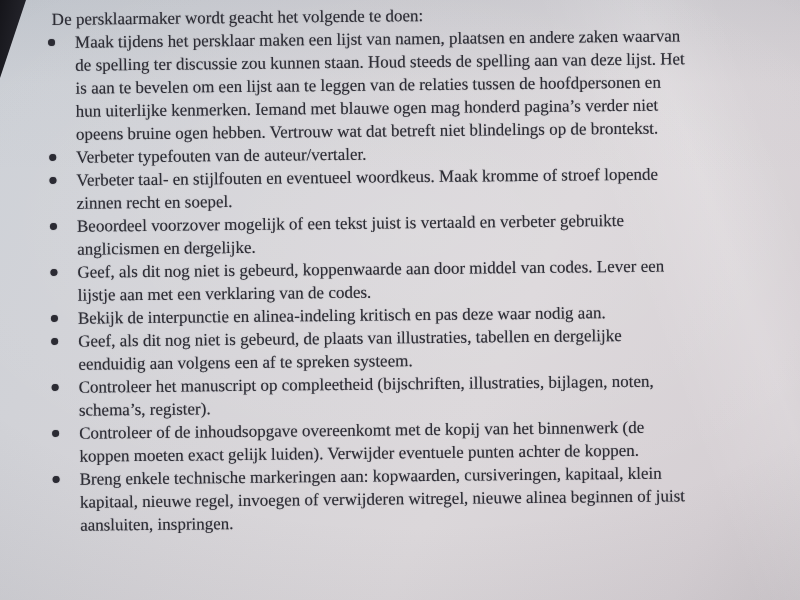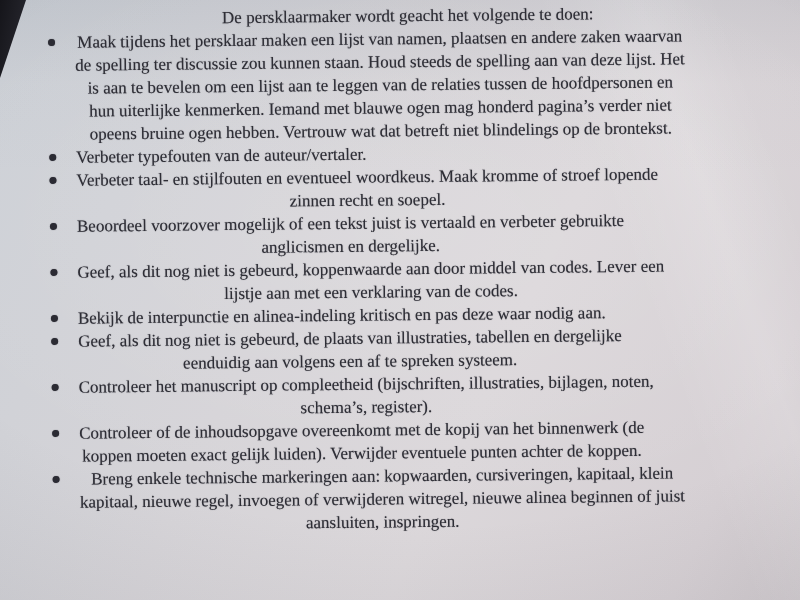--- a/index.html
+++ b/index.html
@@ -6,21 +6,20 @@
     margin: 0;
     padding: 0;
     background: #888;
   }
   .photo {
     position: relative;
     width: 800px;
     height: 600px;
     overflow: hidden;
     font-family: "Liberation Serif", "DejaVu Serif", serif;
-    text-align: center;
   }
   
   .paper {
     position: absolute;
     inset: 0;
     background:
       radial-gradient(ellipse 120% 90% at 52% 38%, rgba(255,255,255,0.12), rgba(0,0,0,0.00) 55%, rgba(60,60,70,0.10) 95%),
       linear-gradient(to bottom, rgba(110,120,135,0.12), rgba(110,120,135,0.02) 14%, rgba(0,0,0,0) 30%),
       linear-gradient(70deg, rgba(255,255,255,0) 74%, rgba(255,255,255,0.16) 84%, rgba(255,255,255,0) 92%),
       linear-gradient(115deg, #ccd0d6 0%, #d6d4d8 38%, #dbd7da 62%, #d6d0d4 88%, #cfc9cd 100%);

